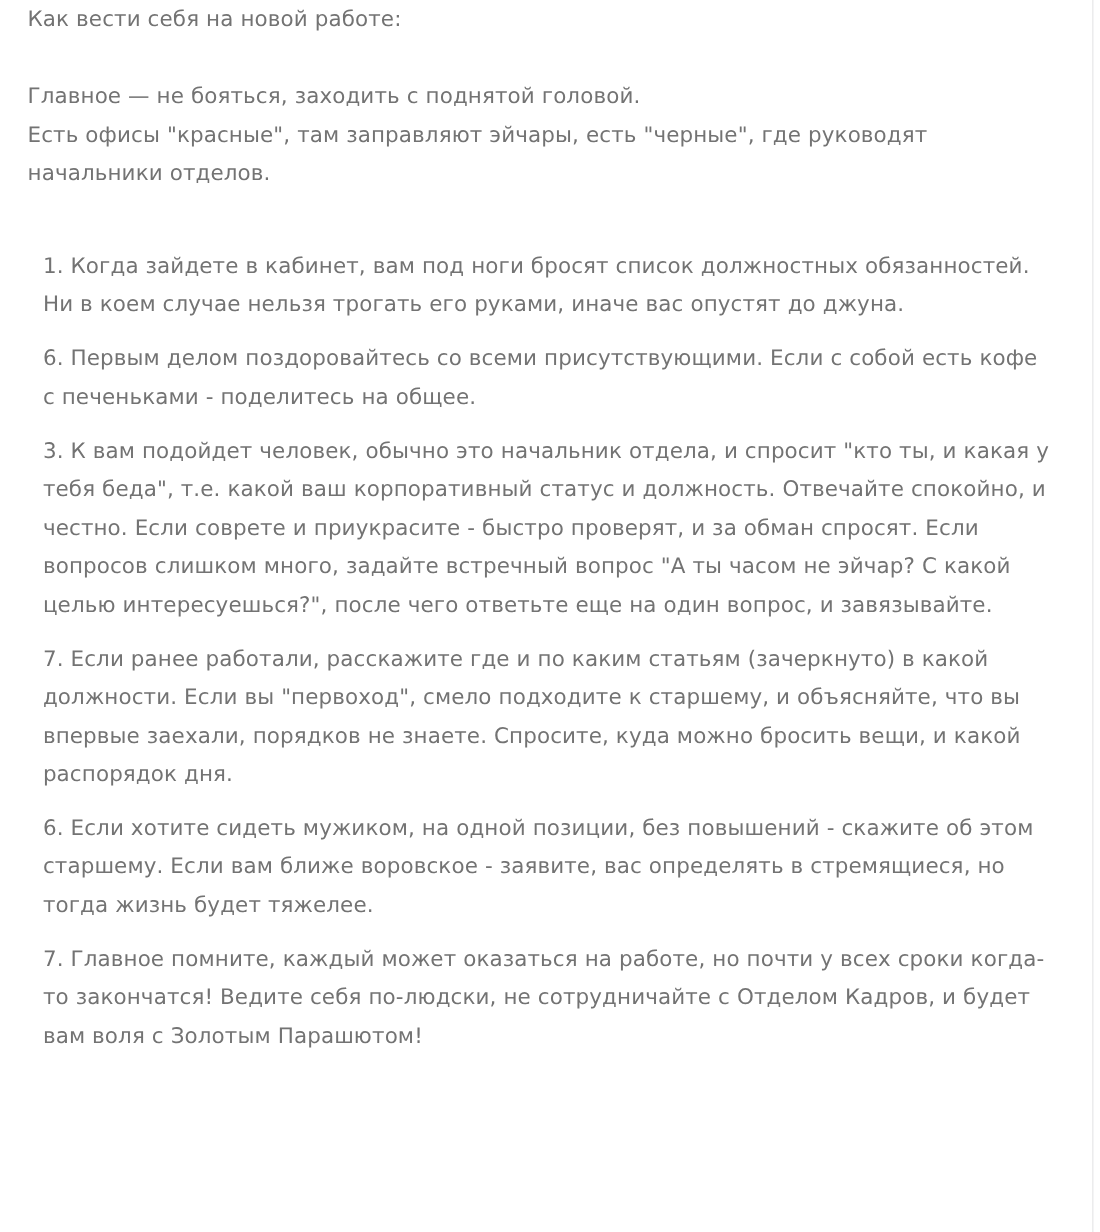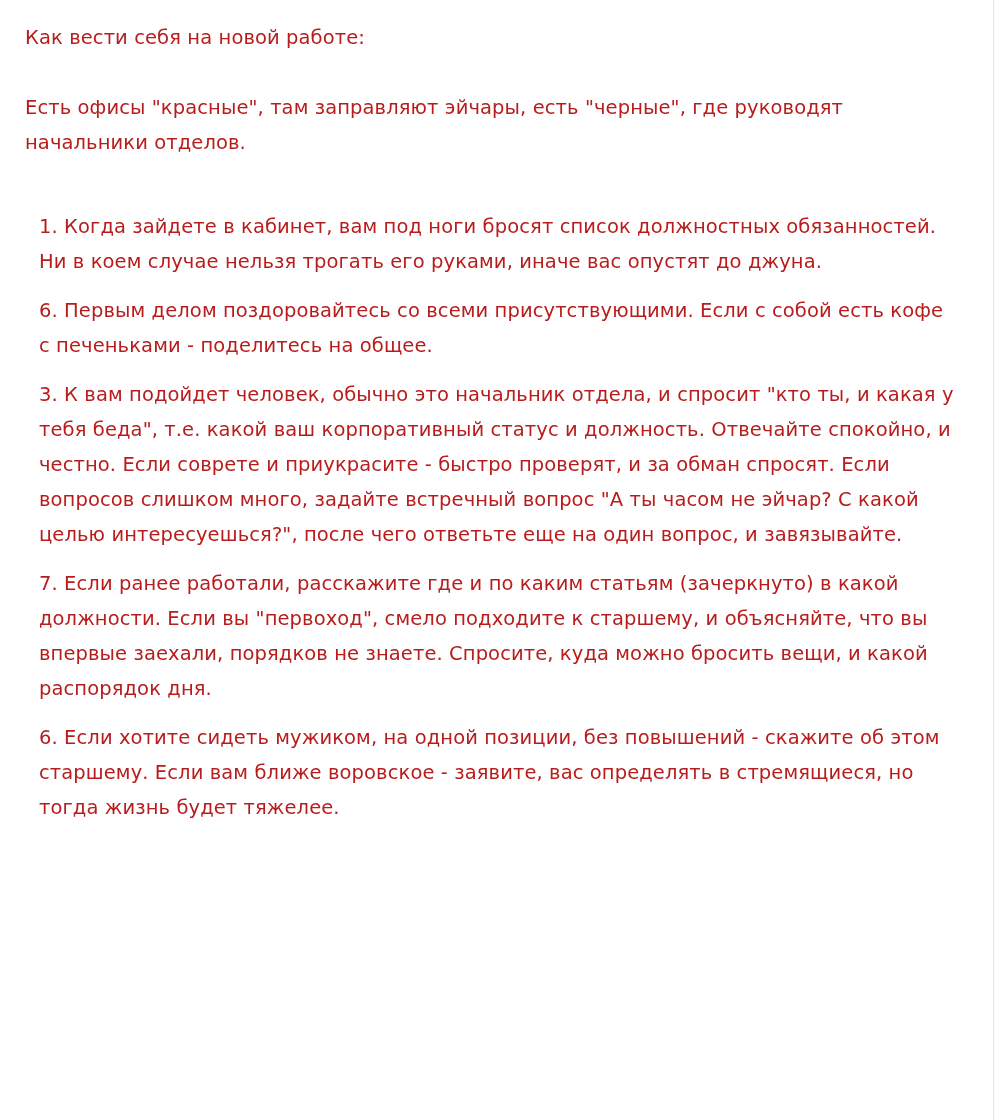--- a/index.html
+++ b/index.html
@@ -29,26 +29,26 @@
     position: absolute;
     top: 0;
     right: 6px;
     width: 1px;
     height: 1120px;
     background: #e4e4e6;
   }
 
   #post-body {
     position: absolute;
-    top: 20px;
+    top: 0;
     left: 25px;
     width: 945px;
     font-size: 19.5px;
     line-height: 35px;
-    color: #b91c1c;
+    color: #737373;
     letter-spacing: 0.005em;
     -webkit-font-smoothing: antialiased;
   }
 
   .para {
     margin: 0;
     padding: 0;
     font-size: inherit;
     line-height: inherit;
     font-weight: normal;
@@ -76,30 +76,32 @@
 <div id="post-page">
 
   <div class="column-rule"></div>
 
   <div id="post-body">
 
     <p class="para heading">Как вести себя на новой работе:</p>
 
     <p class="para blank"></p>
 
+    <p class="para">Главное — не бояться, заходить с поднятой головой.</p>
 
     <p class="para">Есть офисы "красные", там заправляют эйчары, есть "черные", где руководят начальники отделов.</p>
 
     <p class="para blank"></p>
 
     <div class="list-block">
       <p class="para">1. Когда зайдете в кабинет, вам под ноги бросят список должностных обязанностей. Ни в коем случае нельзя трогать его руками, иначе вас опустят до джуна.</p>
       <p class="para">6. Первым делом поздоровайтесь со всеми присутствующими. Если с собой есть кофе с печеньками - поделитесь на общее.</p>
       <p class="para">3. К вам подойдет человек, обычно это начальник отдела, и спросит "кто ты, и какая у тебя беда", т.е. какой ваш корпоративный статус и должность. Отвечайте спокойно, и честно. Если соврете и приукрасите - быстро проверят, и за обман спросят. Если вопросов слишком много, задайте встречный вопрос "А ты часом не эйчар? С какой целью интересуешься?", после чего ответьте еще на один вопрос, и завязывайте.</p>
       <p class="para">7. Если ранее работали, расскажите где и по каким статьям (зачеркнуто) в какой должности. Если вы "первоход", смело подходите к старшему, и объясняйте, что вы впервые заехали, порядков не знаете. Спросите, куда можно бросить вещи, и какой распорядок дня.</p>
       <p class="para">6. Если хотите сидеть мужиком, на одной позиции, без повышений - скажите об этом старшему. Если вам ближе воровское - заявите, вас определять в стремящиеся, но тогда жизнь будет тяжелее.</p>
+      <p class="para">7. Главное помните, каждый может оказаться на работе, но почти у всех сроки когда-то закончатся! Ведите себя по-людски, не сотрудничайте с Отделом Кадров, и будет вам воля с Золотым Парашютом!</p>
     </div>
 
     <p class="para blank"></p>
 
 
   </div>
 </div>
 
 </body></html>

